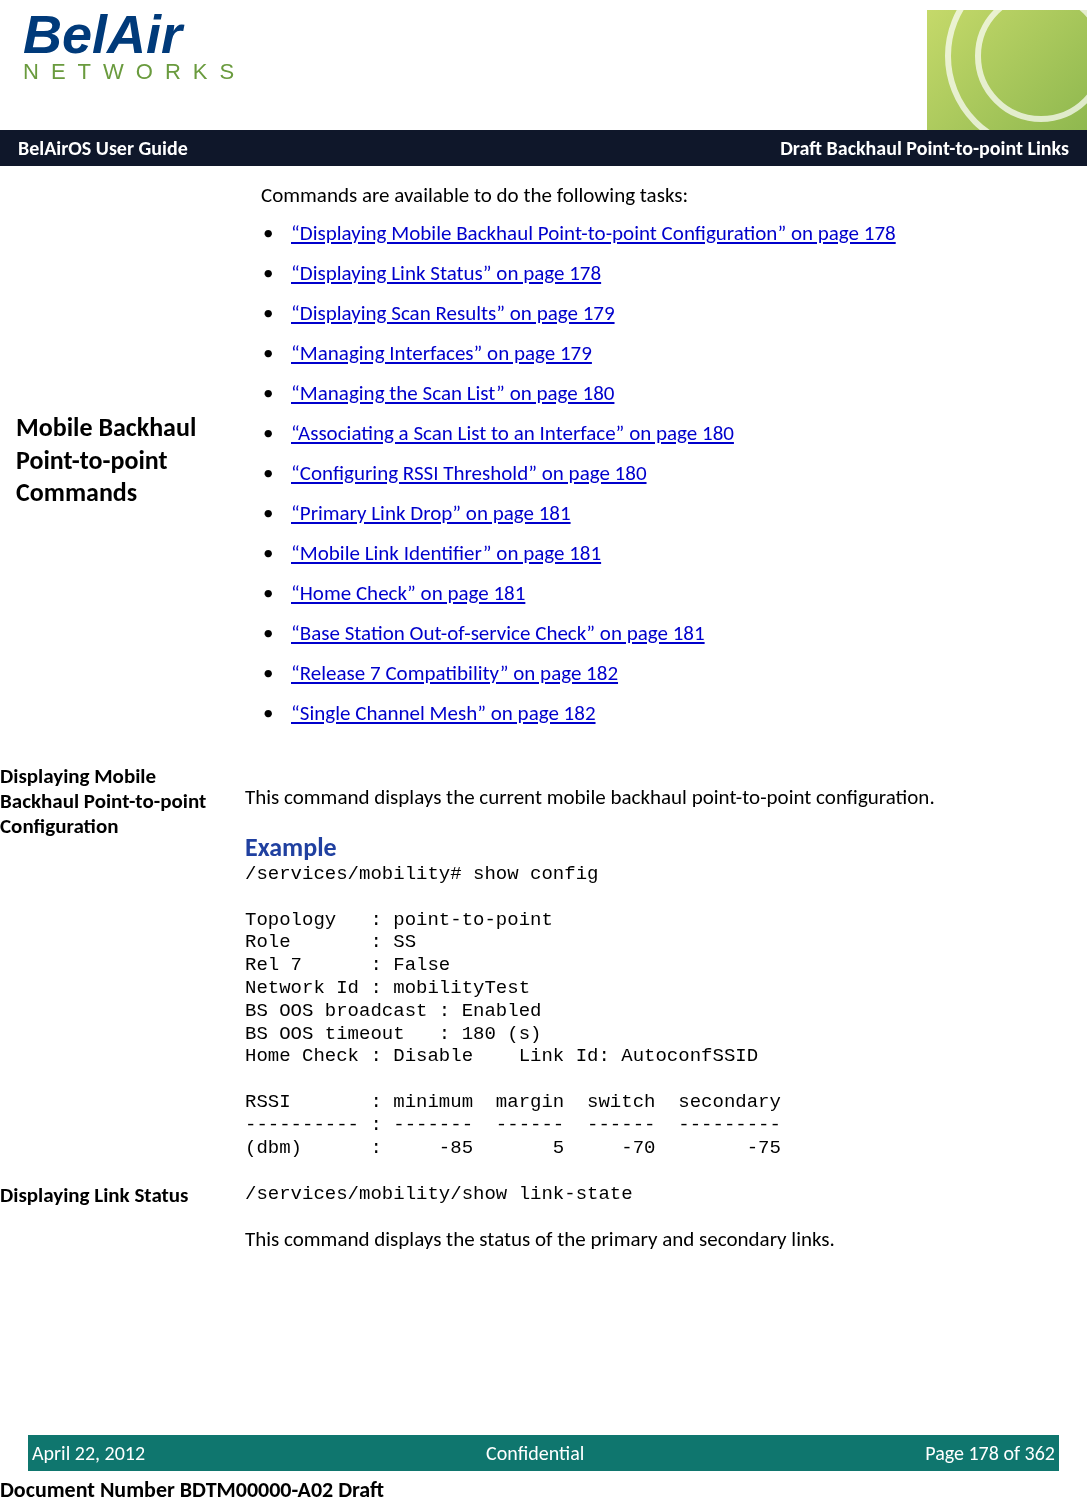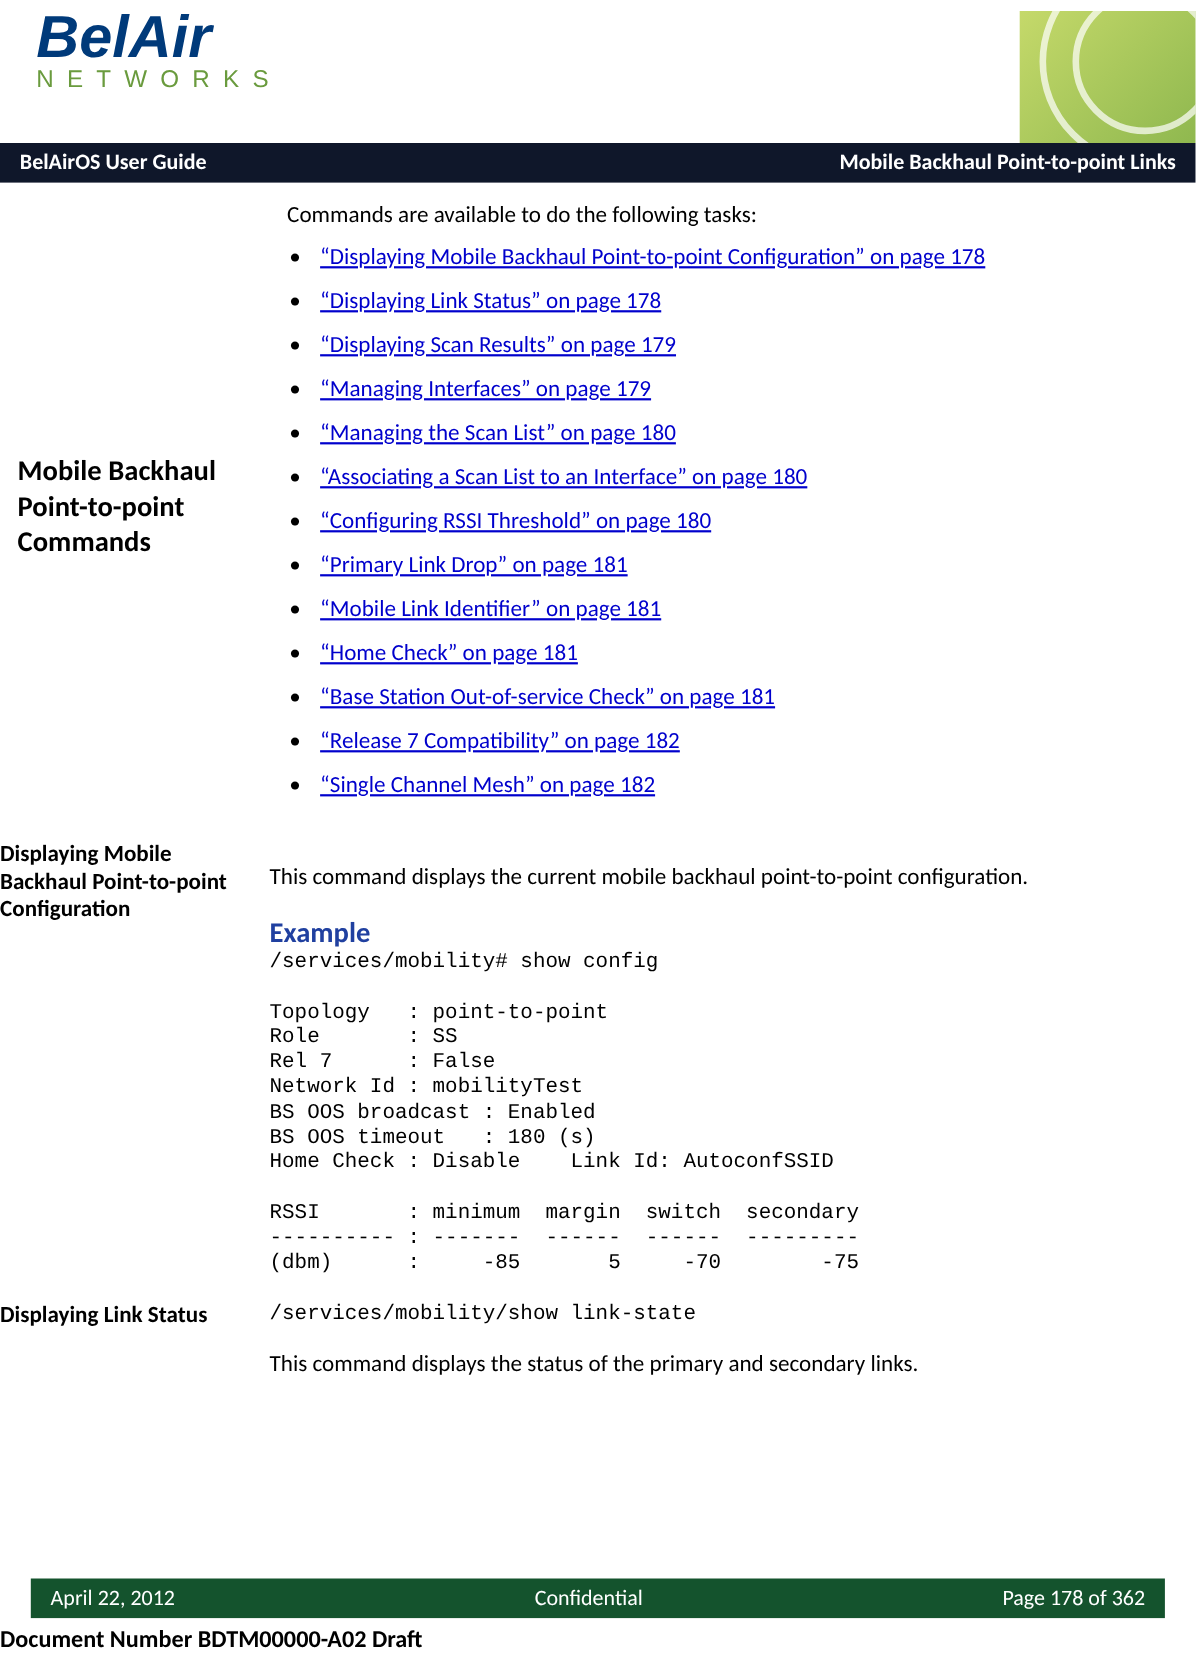--- a/index.html
+++ b/index.html
@@ -10,21 +10,21 @@
       background: white;
       position: relative;
     }
     .header-area {
       display: flex;
       justify-content: space-between;
       align-items: flex-start;
       padding: 10px 0 0 0;
     }
     .logo-left {
-      margin-left: 33px;
+      margin-left: 23px;
     }
     .logo-belair {
       font-family: Arial, sans-serif;
       font-weight: bold;
       font-size: 54px;
       font-style: italic;
       color: #003a7a;
       line-height: 0.9;
     }
     .logo-networks {
@@ -128,25 +128,25 @@
     .section-block {
       display: flex;
       margin-top: 24px;
       padding: 0 30px 0 0;
     }
     .footer-bar {
       position: absolute;
       bottom: 40px;
       left: 28px;
       right: 28px;
-      background: #14532d;
+      background: #0f766e;
       color: white;
       display: flex;
       justify-content: space-between;
-      padding: 6px 18px;
+      padding: 6px 4px;
       font-size: 20px;
       font-weight: 500;
     }
     .doc-number {
       position: absolute;
       bottom: 8px;
       width: 100%;
       text-align: left;
       font-size: 22px;
       font-weight: 600;
@@ -159,21 +159,21 @@
 <div class="header-area">
   <div class="logo-left">
     <div class="logo-belair">BelAir</div>
     <div class="logo-networks">NETWORKS</div>
   </div>
   <div class="logo-right"></div>
 </div>
 
 <div class="title-bar">
   <span>BelAirOS User Guide</span>
-  <span>Mobile Backhaul Point-to-point Links</span>
+  <span>Draft Backhaul Point-to-point Links</span>
 </div>
 
 <div class="content">
   <div class="side-col">
     <div class="section-heading">Mobile Backhaul Point-to-point Commands</div>
   </div>
   <div class="main-col">
     <div class="body-text">Commands are available to do the following tasks:</div>
     <ul class="link-list">
       <li><a href="#">“Displaying Mobile Backhaul Point-to-point Configuration” on page 178</a></li>

